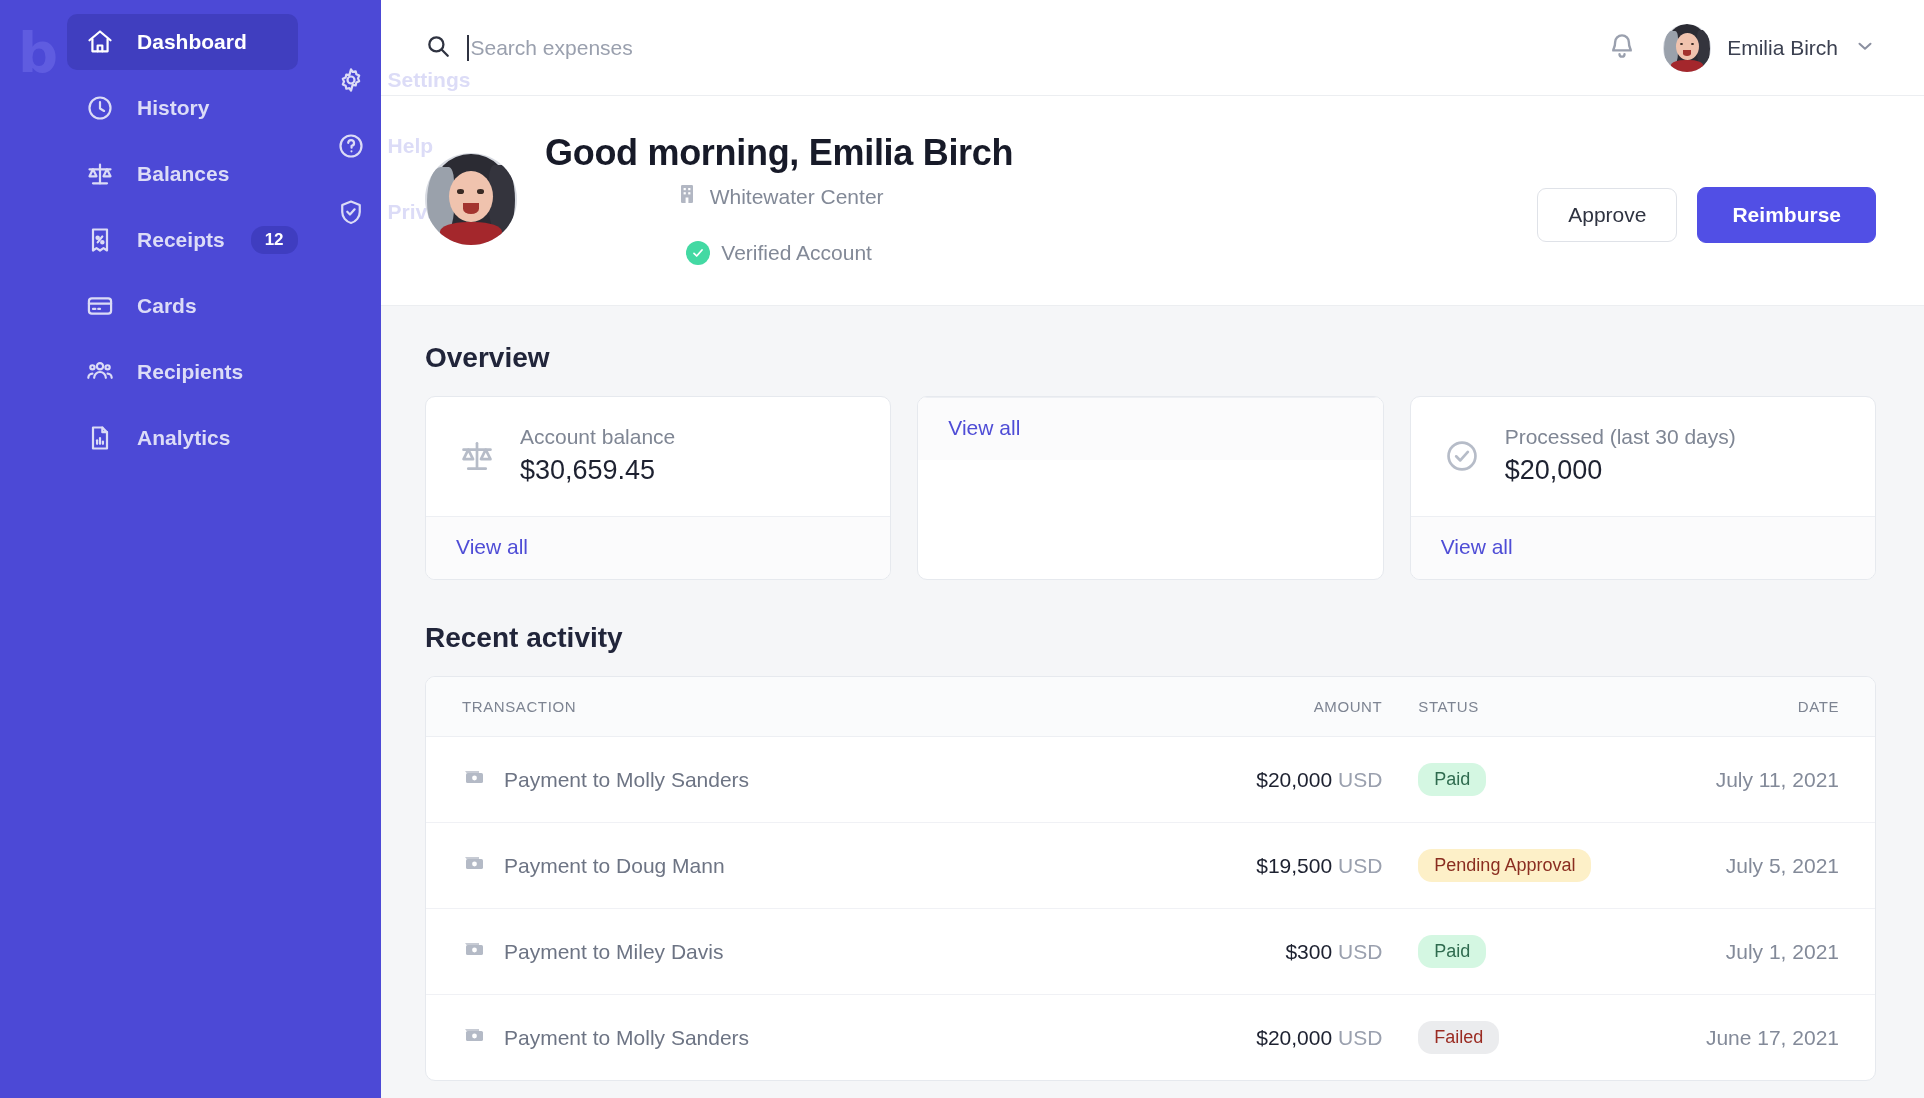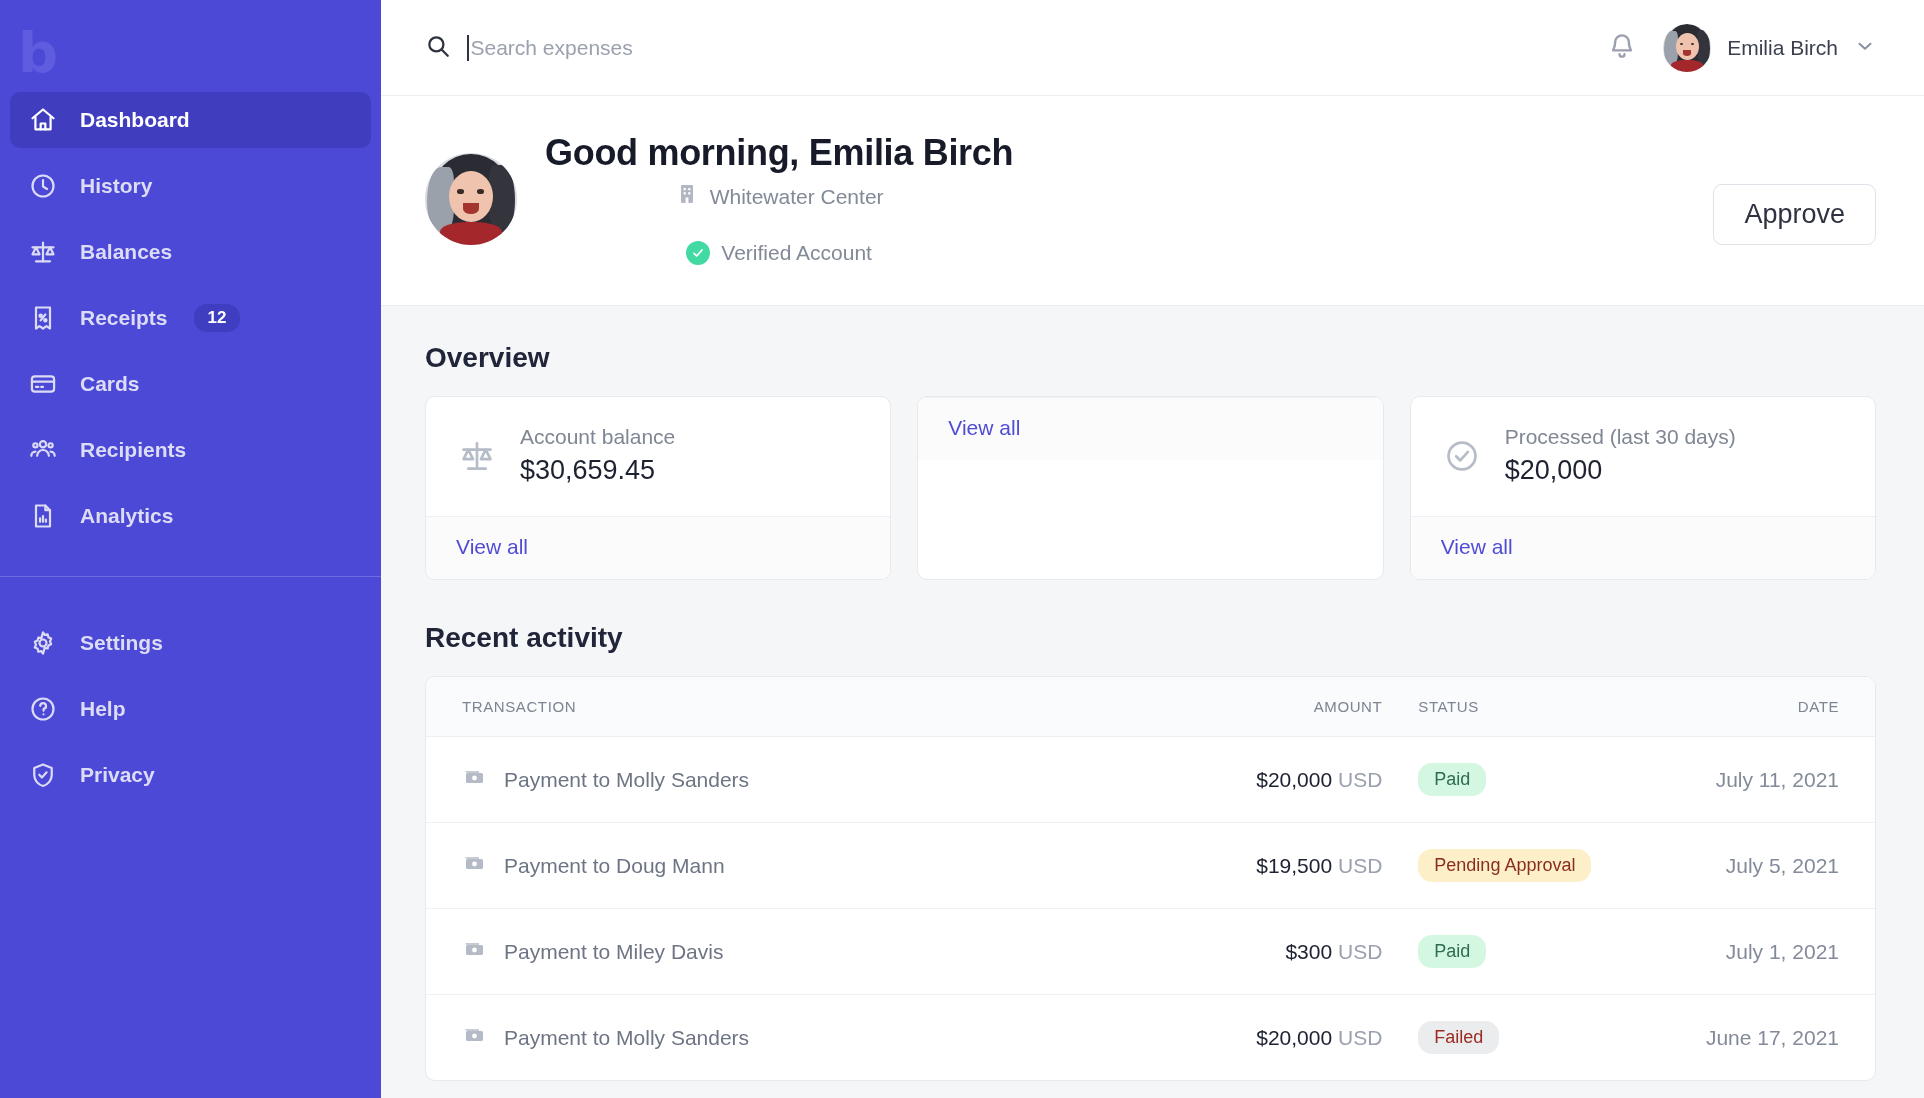--- a/index.html
+++ b/index.html
@@ -9,21 +9,21 @@
     font-family: "Liberation Sans", sans-serif;
     background: #ffffff;
     overflow: hidden;
   }
   .app { display: flex; width: 1924px; height: 1098px; }
 
   
   .sidebar {
     width: 381px; flex: 0 0 381px;
     background: #4c49d6;
-    display: flex; flex-direction: column;
+    display: flex; flex-direction: row;
     padding-top: 14px;
     position: relative;
   }
   .logo {
     height: 78px; padding-left: 18px;
     display: flex; align-items: center;
   }
   .logo-glyph {
     font-size: 56px; line-height: 1;
     font-weight: 700; color: #5f5ce0;
@@ -114,21 +114,21 @@
   }
   .profile-left { display: flex; align-items: center; gap: 28px; flex: 1 1 auto; }
   .greeting { font-size: 36px; font-weight: 700; color: #171a28; letter-spacing: -0.3px; }
   .profile-meta { display: flex; align-items: center; gap: 30px; margin-top: 8px; flex-direction: column; }
   .meta-item { display: flex; align-items: center; gap: 11px; font-size: 21px; color: #828997; }
   .meta-ico svg { width: 24px; height: 24px; }
   .verified-ico { width: 24px; height: 24px; border-radius: 50%; background: #43d9a3; display: flex; align-items: center; justify-content: center; }
   .verified-ico svg { width: 16px; height: 16px; stroke: #ffffff; fill: none; stroke-width: 2.6; stroke-linecap: round; stroke-linejoin: round; }
   .profile-actions { display: flex; gap: 20px; align-items: center; }
   .btn {
-    font-size: 27px; font-family: "Liberation Sans", sans-serif;
+    font-size: 21px; font-family: "Liberation Sans", sans-serif;
     border-radius: 9px; cursor: pointer;
     padding: 14px 30px; font-weight: 400; margin-top: 32px;
   }
   .btn-secondary { background: #ffffff; border: 1px solid #dfe2e8; color: #2f3341; }
   .btn-primary { background: #514fe5; border: 1px solid #514fe5; color: #ffffff; font-weight: 700; padding: 15px 34px; }
 
   
   .content { flex: 1 1 auto; padding: 36px 48px 0 44px; overflow: hidden; background: #f5f6f8; }
   .section-title { font-size: 28px; color: #21253a; margin-bottom: 22px; }
   .cards { display: flex; gap: 26px; margin-bottom: 42px; }
@@ -400,20 +400,21 @@
                     <path d="M6 12.5l4 4 8-9"></path>
                   </svg>
               </span>
               <span>Verified Account</span>
             </span>
           </div>
         </div>
       </div>
       <div class="profile-actions">
         <button class="btn btn-secondary">Approve</button>
+        <button class="btn btn-primary">Reimburse</button>
       </div>
     </section>
 
     <section class="content">
 
       <h2 class="section-title">Overview</h2>
 
       <div class="cards">
 
         <div class="card">

